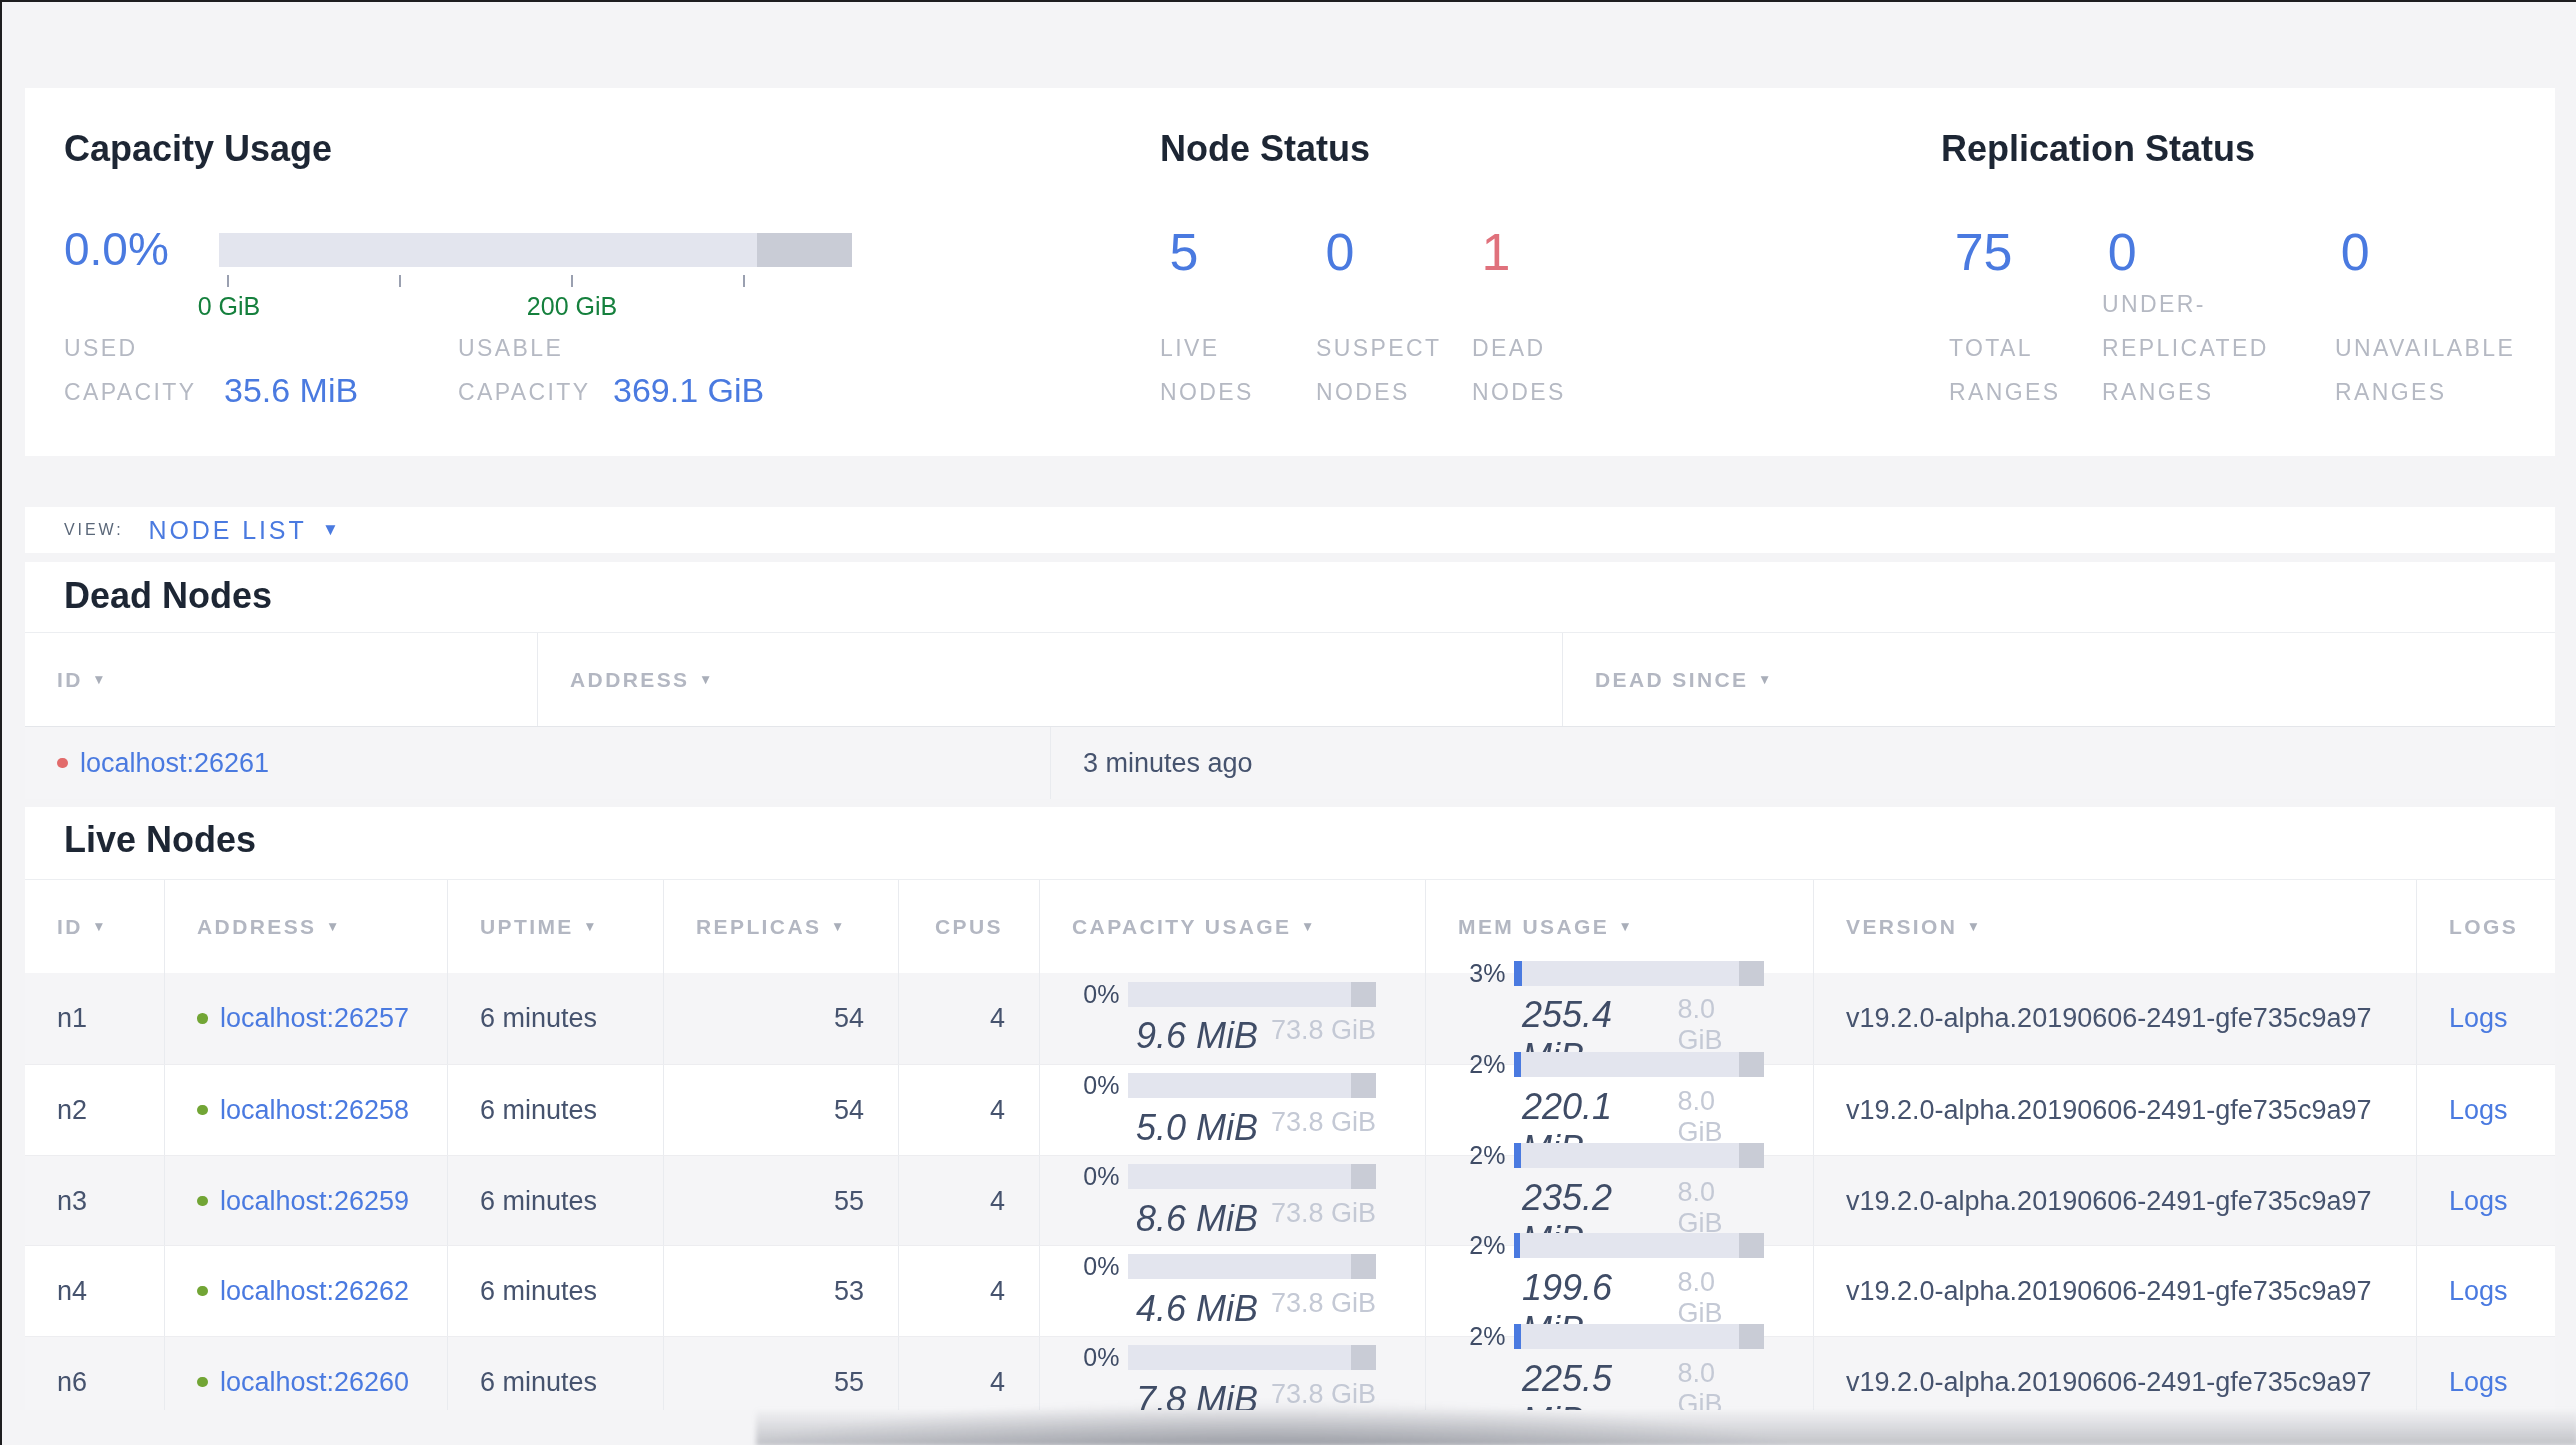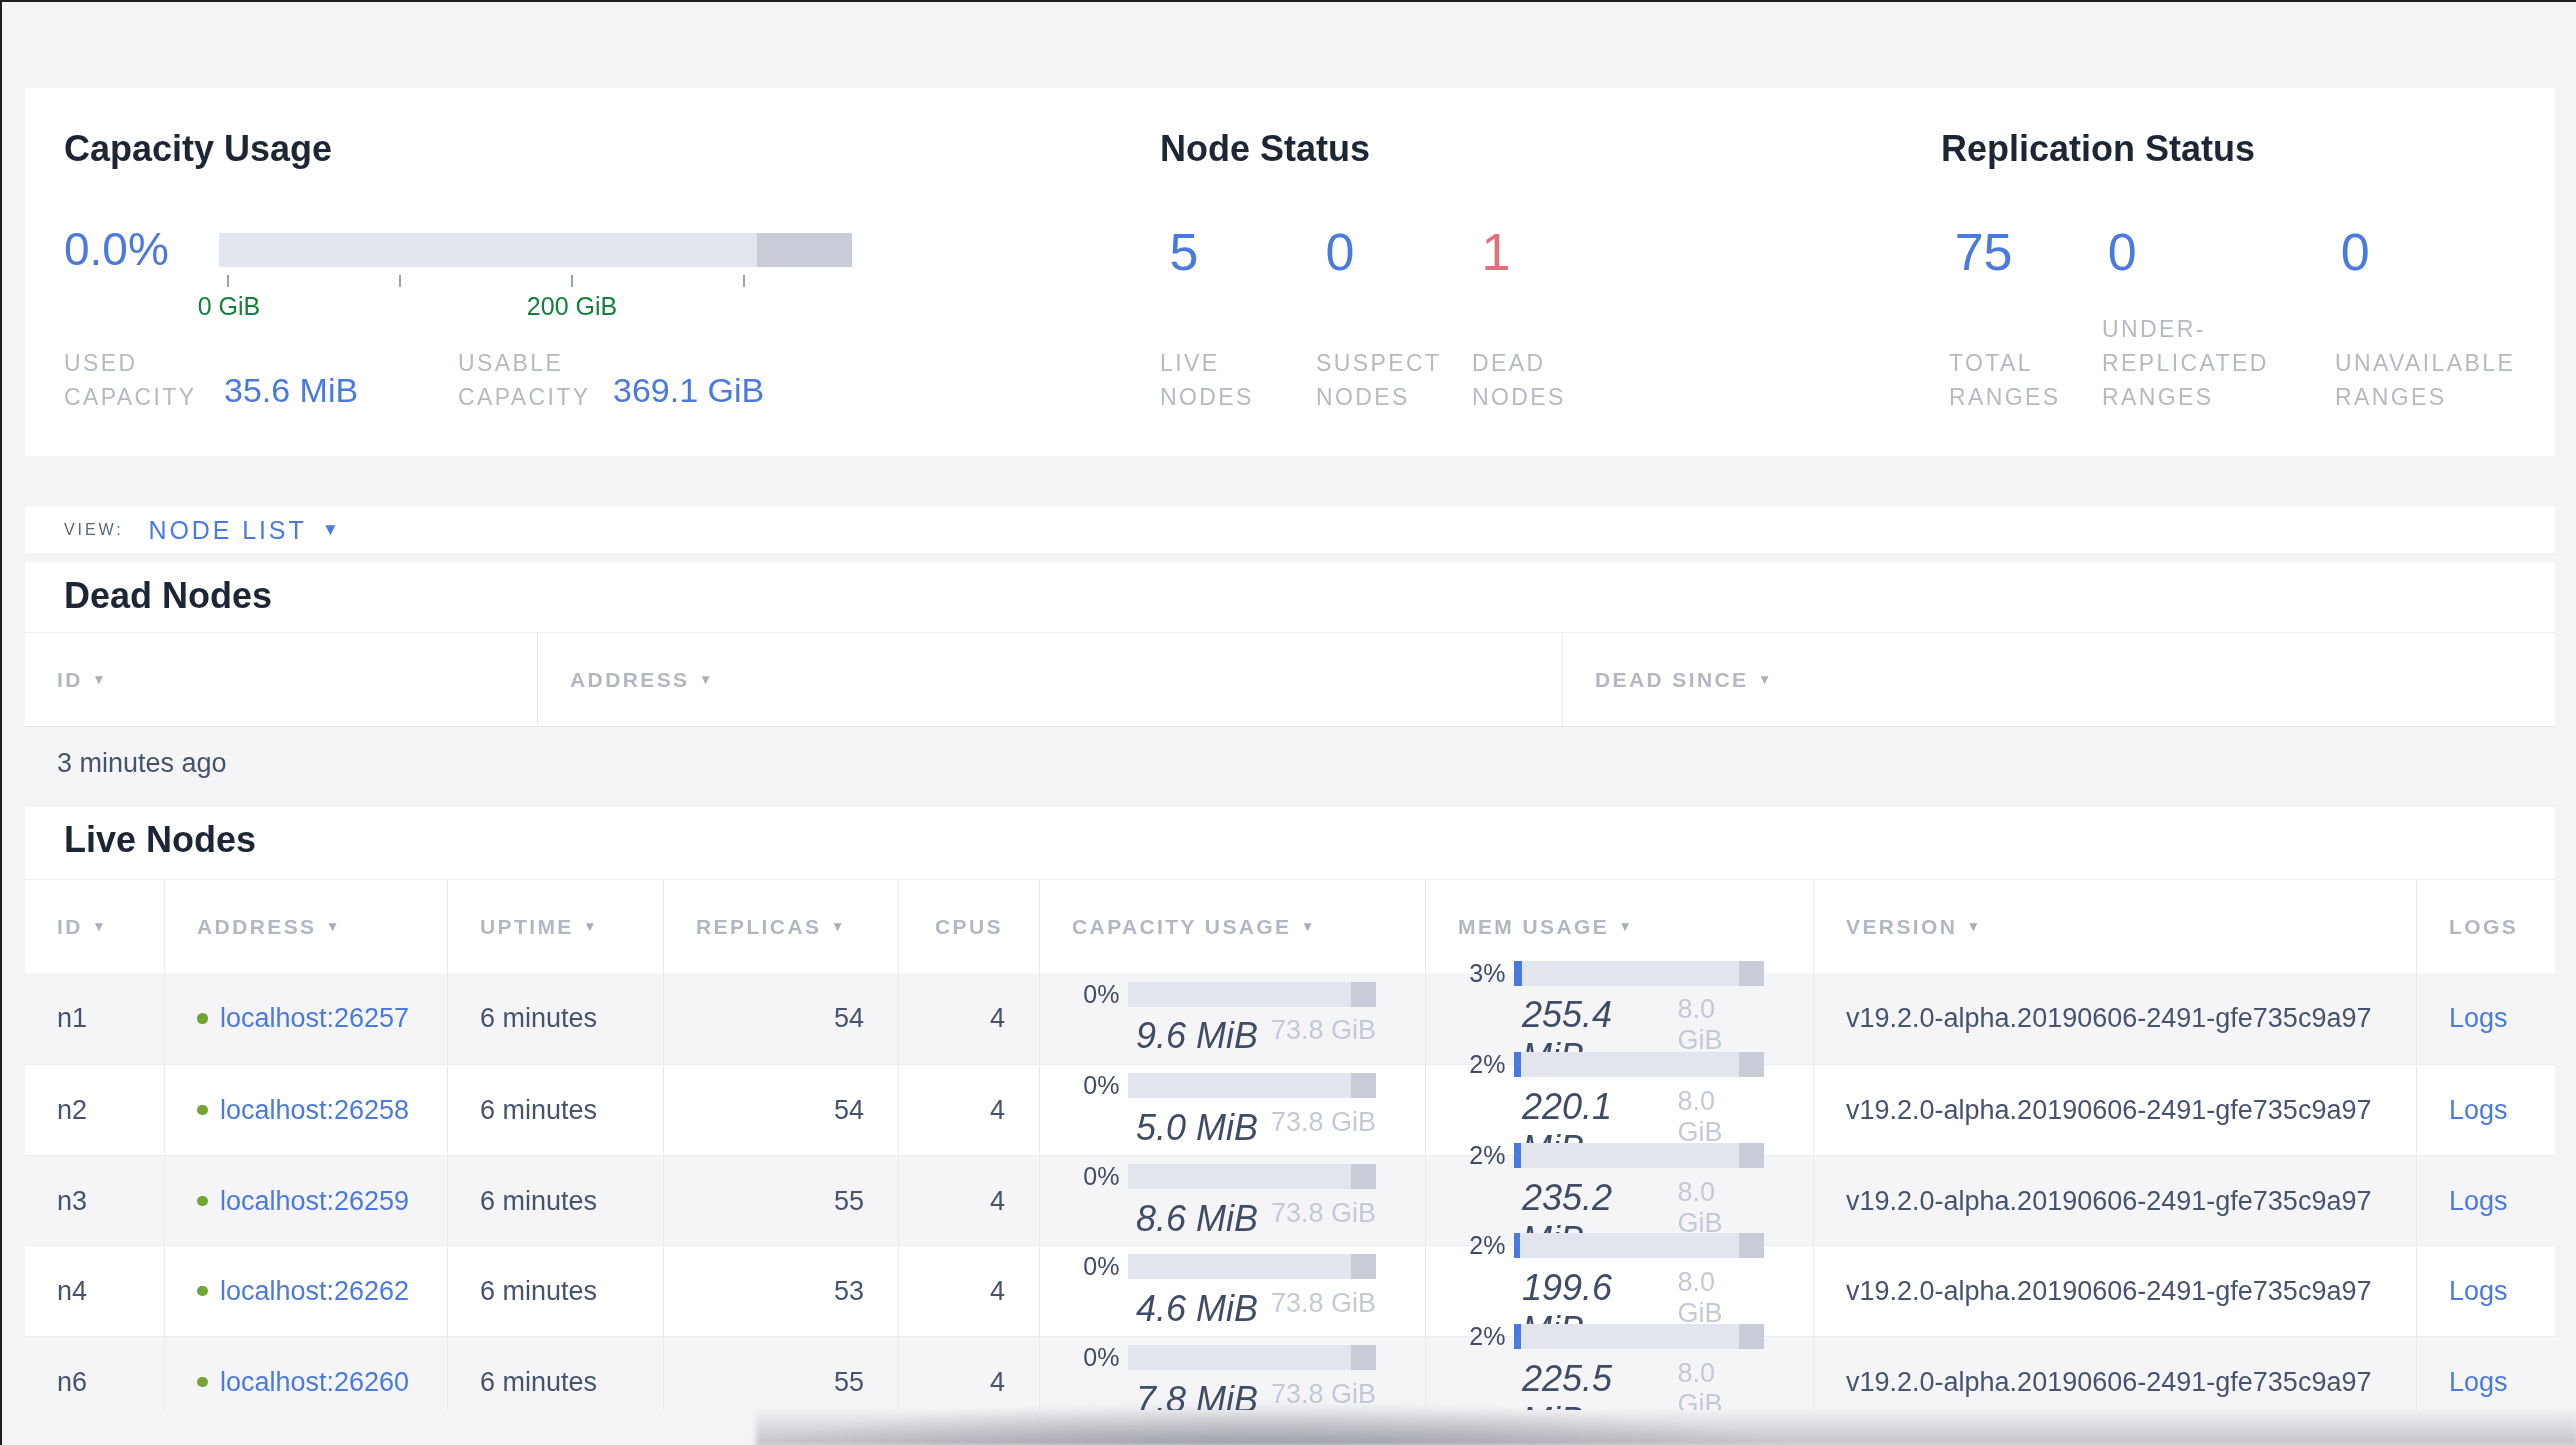--- a/index.html
+++ b/index.html
@@ -18,21 +18,21 @@
   
   .summary { top:86px; height:368px; }
   .sec-title { position:absolute; top:40px; font-size:36px; line-height:42px; font-weight:700; color:#1d2634; }
   .t-cap { left:39px; } .t-node { left:1135px; } .t-repl { left:1916px; }
   .big-pct { position:absolute; left:39px; top:134px; font-size:46px; font-weight:500; color:#4a7ae0; }
   .main-bar { position:absolute; left:194px; top:145px; width:633px; height:34px; background:#e3e5ee; }
   .main-bar .u-other { position:absolute; right:0; top:0; bottom:0; background:#c9ccd6; }
   .main-bar .u-fill  { position:absolute; left:0; top:0; bottom:0; background:#4a7ae0; }
   .tick { position:absolute; top:187px; width:1.9px; height:12.4px; background:#9aa0b0; }
   .tick-label { position:absolute; top:204px; width:134px; text-align:center; font-size:25px; color:#15803d; }
-  .gray-label { font-size:23px; line-height:34px; letter-spacing:2.4px; color:#b5b9c3; font-weight:500; }
+  .gray-label { font-size:23px; line-height:44px; letter-spacing:2.4px; color:#b5b9c3; font-weight:500; }
   .cap-label { position:absolute; bottom:42px; }
   .cap-value { position:absolute; bottom:46px; font-size:34px; font-weight:500; color:#4a7ae0; }
   .stat { position:absolute; top:134px; bottom:42px; }
   .stat .num { font-size:52px; font-weight:500; color:#4a7ae0; margin-left:9.5px; }
   .stat .num.red { color:#e0717c; }
   .stat .lbl { position:absolute; left:0; bottom:0; }
   
   .view-bar { top:505px; height:46px; display:flex; align-items:center; padding-left:39px; }
   .view-label { font-size:16px; letter-spacing:2.9px; color:#5a6779; font-weight:500; }
   .view-select { display:flex; align-items:center; margin-left:25px; cursor:pointer; }
@@ -155,20 +155,24 @@
       <div class="th dt-c1">
         <span>ADDRESS</span>
         <span class="arrow">▼</span>
       </div>
       <div class="th dt-c2">
         <span>DEAD SINCE</span>
         <span class="arrow">▼</span>
       </div>
     </div>
     <div class="row odd" style="top:165px; height:72px;">
+      <div class="cell dt-c1">
+        <span class="dot red"></span>
+        <a class="link">localhost:26261</a>
+      </div>
       <div class="cell dt-c2">3 minutes ago</div>
     </div>
   </div>
 
   <div class="card live-card">
     <div class="tbl-heading" style="top:11.5px;">Live Nodes</div>
     <div class="thead" style="top:72px; height:95px;">
       <div class="th lt-c0">
         <span>ID</span>
         <span class="arrow">▼</span>

